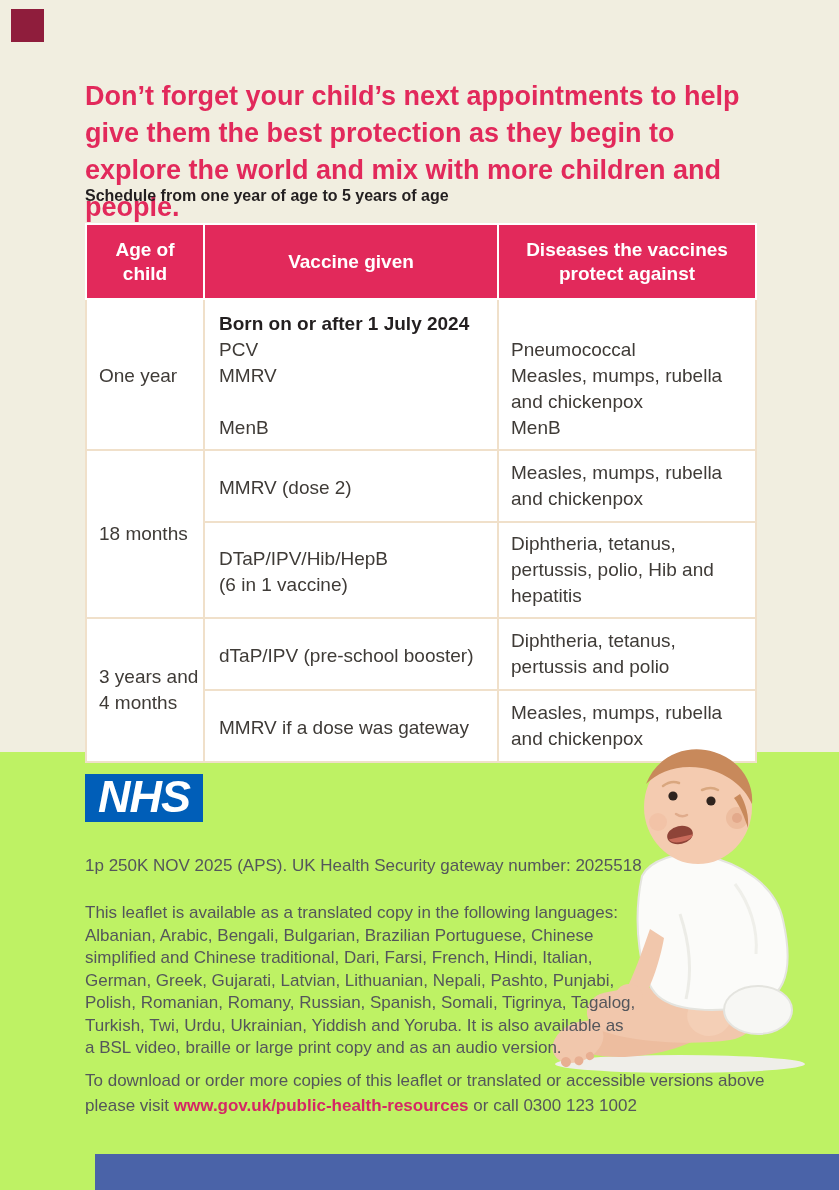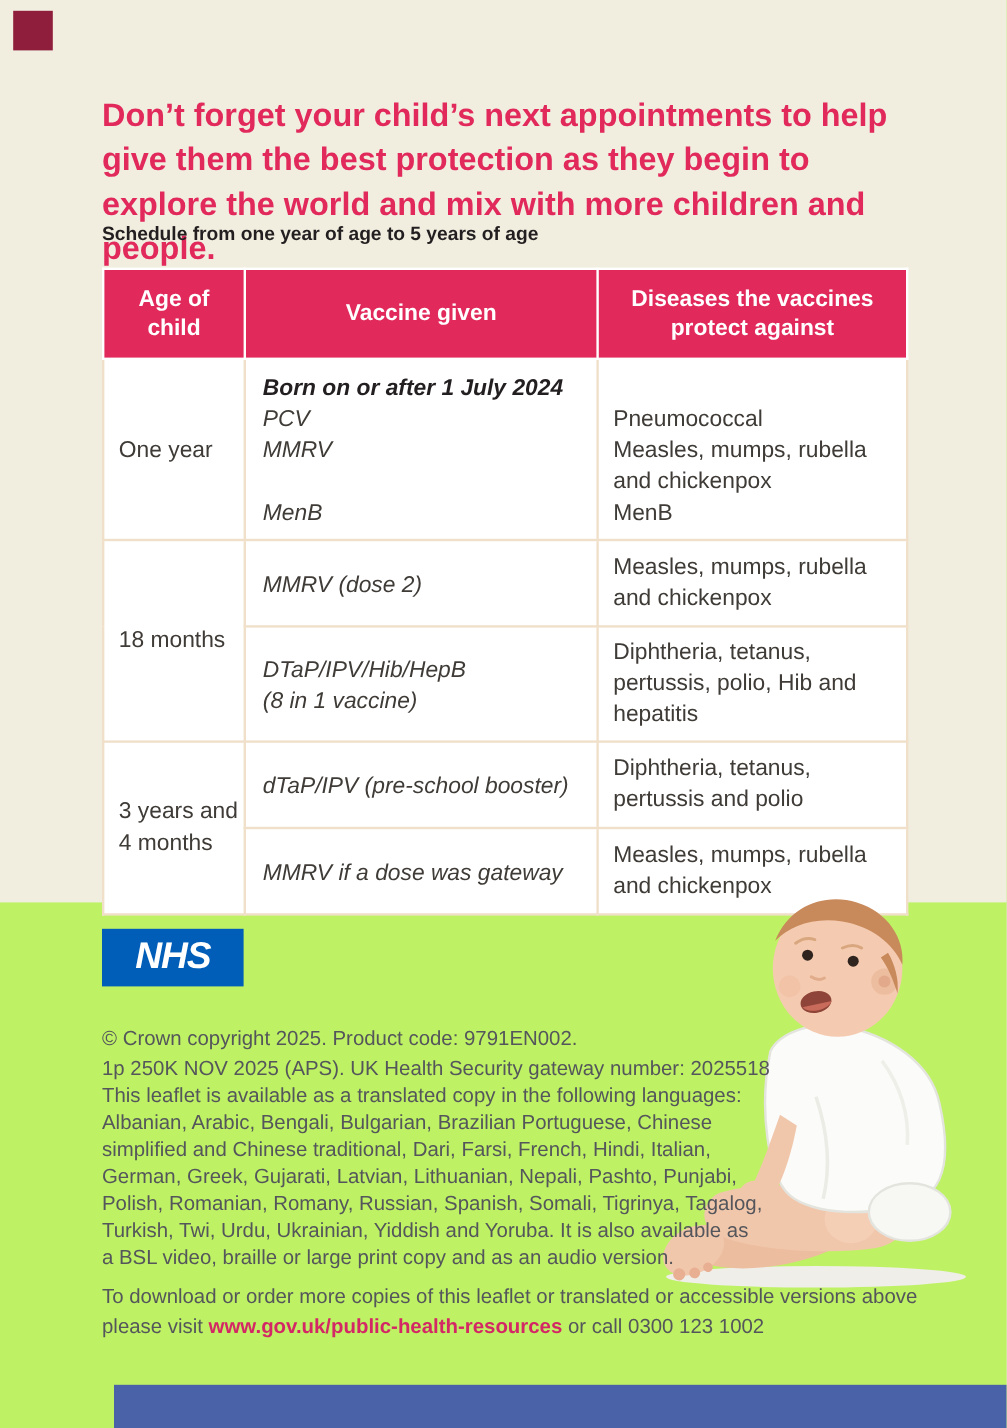--- a/index.html
+++ b/index.html
@@ -28,33 +28,33 @@
   }
   table.sched th{
     background:#E2295B;color:#ffffff;font-weight:bold;font-size:19px;line-height:24px;
     text-align:center;vertical-align:middle;height:65px;
     border:2px solid #ffffff;padding:4px 8px;
   }
   table.sched td{
     background:#ffffff;border:2px solid #F0E0CA;vertical-align:middle;
     padding:8px 10px 8px 12px;
   }
-  table.sched td.vac{padding:12px 6px 8px 14px;font-style:italic;}
+  table.sched td.vac{padding:12px 6px 8px 14px;}
   table.sched td.dis{padding:8px 30px 8px 12px;}
   table.sched tr.r1 td{vertical-align:top;padding-top:11px;}
   .intro{font-weight:bold;color:#231F20;white-space:nowrap;}
   .line-spacer{height:26px;}
   table.sched td.age{padding-right:4px;}
 
   .nhs-logo{
     position:absolute;left:85px;top:774px;width:118px;height:48px;background:#005EB8;
     display:flex;align-items:center;justify-content:center;
   }
   .nhs-logo span{
-    color:#ffffff;font-weight:bold;font-style:italic;font-size:31px;letter-spacing:-1px;
+    color:#ffffff;font-weight:bold;font-style:italic;font-size:45px;letter-spacing:-1px;
     transform:translateY(-1px);
   }
 
   .copyright{position:absolute;left:85px;top:854px;width:600px;margin:0;
     font-size:17px;line-height:24.5px;color:#54565B;}
   .languages{position:absolute;left:85px;top:902px;width:552px;margin:0;
     font-size:17px;line-height:22.5px;color:#54565B;}
   .download{position:absolute;left:85px;top:1068px;width:690px;margin:0;
     font-size:17px;line-height:25px;color:#54565B;}
   .download .link{color:#D42765;font-weight:bold;text-decoration:none;}
@@ -103,21 +103,21 @@
         </td>
       </tr>
       <tr style="height:72px">
         <td class="age" rowspan="2">18 months</td>
         <td class="vac">MMRV (dose 2)</td>
         <td class="dis">Measles, mumps, rubella and chickenpox</td>
       </tr>
       <tr style="height:88px">
         <td class="vac">
           <div>DTaP/IPV/Hib/HepB</div>
-          <div>(8 in 1 vaccine)</div>
+          <div>(6 in 1 vaccine)</div>
         </td>
         <td class="dis">Diphtheria, tetanus, pertussis, polio, Hib and hepatitis</td>
       </tr>
       <tr style="height:72px">
         <td class="age" rowspan="2">3 years and 4 months</td>
         <td class="vac">dTaP/IPV (pre-school booster)</td>
         <td class="dis">Diphtheria, tetanus, pertussis and polio</td>
       </tr>
       <tr style="height:72px">
         <td class="vac">MMRV if a dose was gateway</td>
@@ -169,21 +169,20 @@
       <path d="M138,113 a13,7 0 0,0 25,0 Z" fill="#C96B5B"></path>
     </g>
     <circle cx="128" cy="98" r="9" fill="#F0BEA2" opacity="0.6"></circle>
   </svg>
 
   <div class="nhs-logo">
     <span>NHS</span>
   </div>
 
   <p class="copyright">
-    <span style="display:block">© Crown copyright 2025. Product code: 9791EN002.</span>
     <span style="display:block">1p 250K NOV 2025 (APS). UK Health Security gateway number: 2025518</span>
   </p>
 
   <p class="languages">This leaflet is available as a translated copy in the following languages: Albanian, Arabic, Bengali, Bulgarian, Brazilian Portuguese, Chinese simplified and Chinese traditional, Dari, Farsi, French, Hindi, Italian, German, Greek, Gujarati, Latvian, Lithuanian, Nepali, Pashto, Punjabi, Polish, Romanian, Romany, Russian, Spanish, Somali, Tigrinya, Tagalog, Turkish, Twi, Urdu, Ukrainian, Yiddish and Yoruba. It is also available as a BSL video, braille or large print copy and as an audio version.</p>
 
   <p class="download">
     <span>To download or order more copies of this leaflet or translated or accessible versions above please visit</span>
     <a href="#" class="link">www.gov.uk/public-health-resources</a>
     <span>or call 0300 123 1002</span>
   </p>

